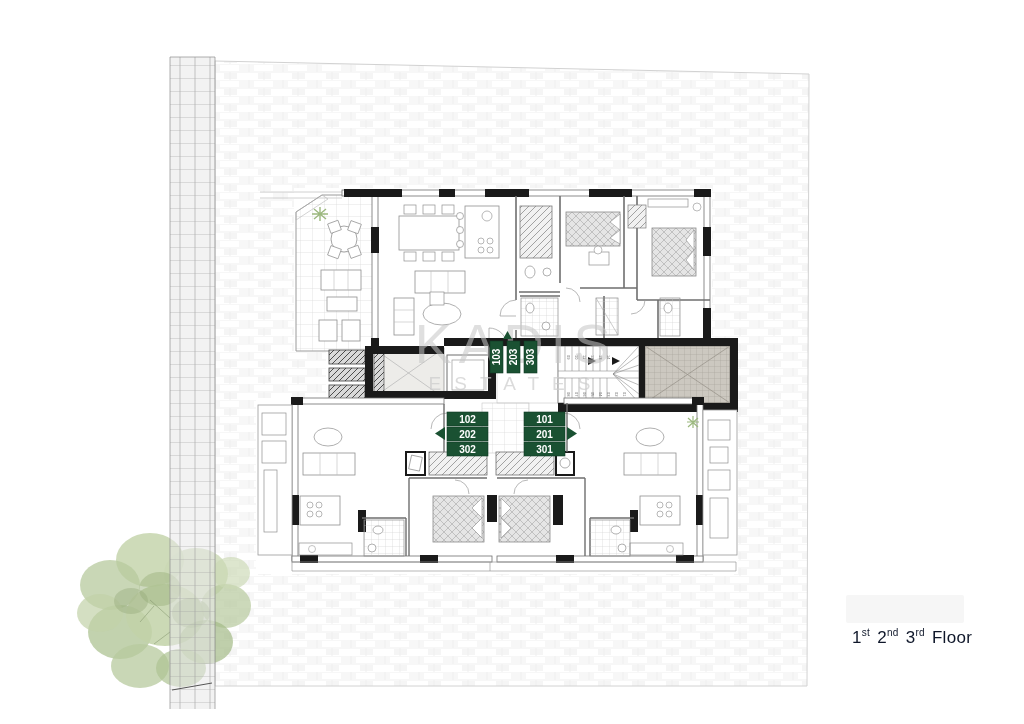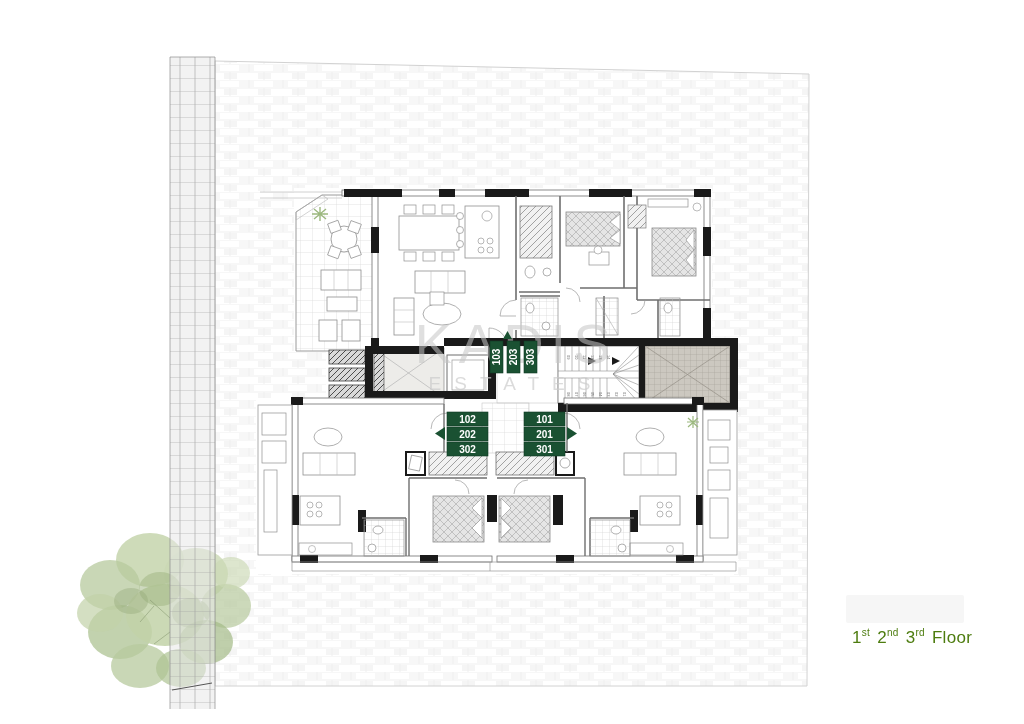--- a/index.html
+++ b/index.html
@@ -1,19 +1,19 @@
 <!DOCTYPE html>
 <html><head>
 <meta charset="utf-8">
 <style>
   html,body{margin:0;padding:0;background:#ffffff;}
   .page{position:relative;width:1024px;height:724px;background:#ffffff;overflow:hidden;
         font-family:"Liberation Sans",sans-serif;}
   .page svg{position:absolute;left:0;top:0;}
-  .floor-label{position:absolute;left:852px;top:628px;width:170px;color:#4d7c0f;
+  .floor-label{position:absolute;left:852px;top:628px;width:170px;color:#0f172a;
         font-size:17px;letter-spacing:.3px;white-space:nowrap;}
   .floor-label .grp{margin-right:7px;}
   .floor-label sup{font-size:10px;vertical-align:super;line-height:0;}
   .badge-txt{fill:#ffffff;font-size:10px;font-weight:bold;font-family:"Liberation Sans",sans-serif;}
   .wm-main{fill:#c6c6c6;opacity:.55;font-size:56px;letter-spacing:7px;font-family:"Liberation Sans",sans-serif;}
   .wm-sub{fill:#cccccc;opacity:.7;font-size:19px;letter-spacing:13px;font-family:"Liberation Sans",sans-serif;}
   .stairnum{fill:#6a6a6a;font-size:4px;font-family:"Liberation Sans",sans-serif;}
 </style>
 </head>
 <body>

